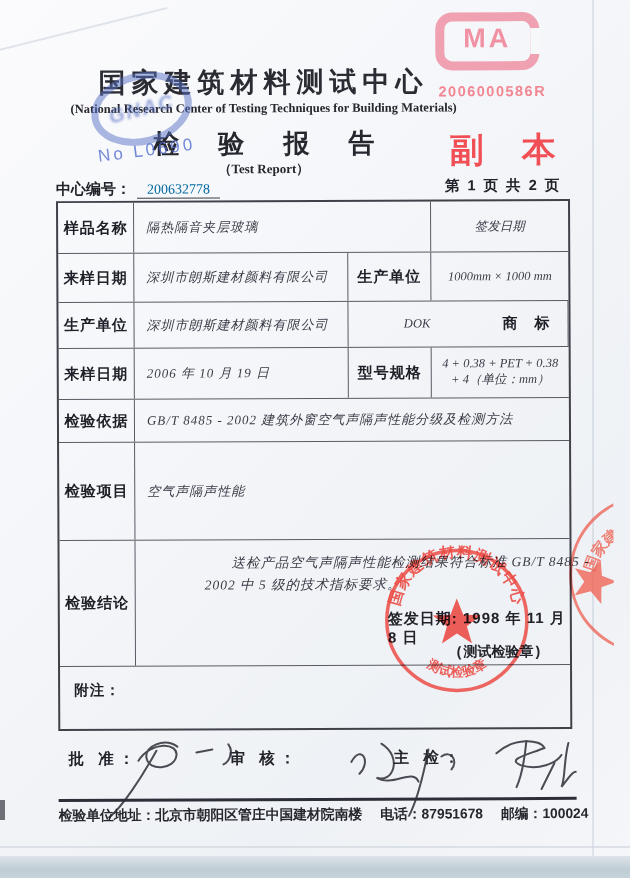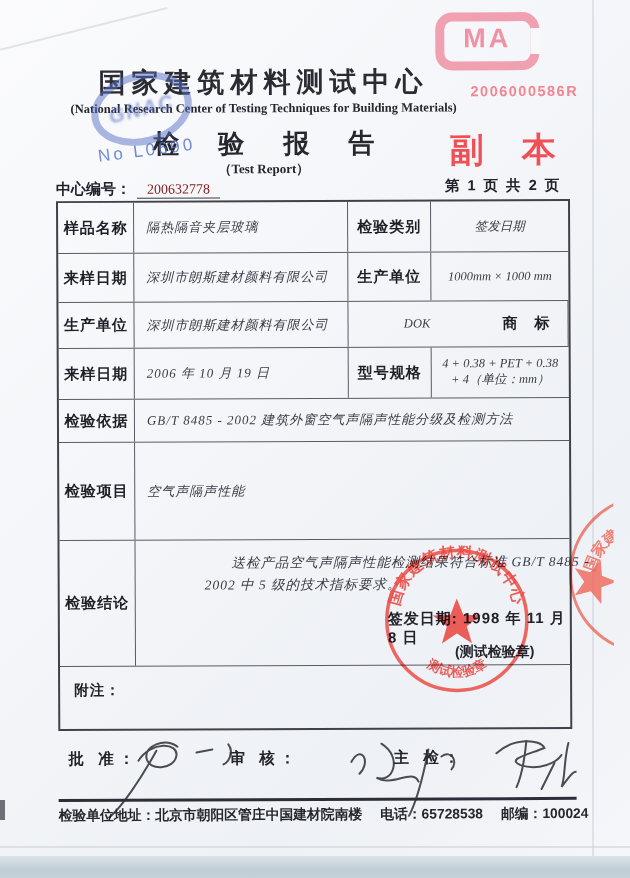--- a/index.html
+++ b/index.html
@@ -40,38 +40,38 @@
     font-size:26px; font-weight:bold; letter-spacing:16px; text-indent:16px; color:#26262e;
   }
   .report-en {
     position:absolute; left:60px; top:160px; width:410px; text-align:center;
     font-family:"Liberation Serif","DejaVu Serif",serif;
     font-size:13px; font-weight:bold; color:#26262e;
   }
   .center-no { position:absolute; left:57px; top:179px; font-size:15px; font-weight:bold; color:#22222a; }
   .center-no .val {
     font-family:"Liberation Serif","DejaVu Serif",serif; font-weight:normal; font-size:14px;
-    border-bottom:1.5px solid #3c3c44; padding:0 10px 1px 10px; margin-left:6px; color:#7f1d1d;
+    border-bottom:1.5px solid #3c3c44; padding:0 10px 1px 10px; margin-left:6px; color:#0369a1;
   }
   .page-ind { position:absolute; left:446px; top:177px; font-size:14.5px; font-weight:bold; letter-spacing:2px; color:#22222a; }
 
   
   .cma { position:absolute; left:437px; top:13px; width:108px; height:62px; }
   .cma-box {
     position:absolute; left:0; top:0; width:104px; height:58px;
     border:9px solid rgba(238,128,148,.72); border-radius:17px;
   }
   .cma-gap { position:absolute; left:95px; top:16px; width:10px; height:26px; background:#f7f8fa; }
   .cma-ma {
     position:absolute; left:0; top:11px; width:104px; text-align:center;
     font-size:27px; font-weight:bold; letter-spacing:3px; color:rgba(238,118,140,.78);
   }
   .cma-no {
     position:absolute; left:440px; top:84px; font-size:14.5px; font-weight:bold;
-    letter-spacing:1.5px; color:rgba(242,118,132,.88);margin-left:32px;
+    letter-spacing:1.5px; color:rgba(242,118,132,.88);
   }
   .copy-mark { position:absolute; left:451px; top:128px; display:flex; gap:38px;
     font-size:34px; font-weight:bold; color:rgba(240,56,62,.88); }
   .blue-oval {
     position:absolute; left:92px; top:72px; width:102px; height:72px;
     border:7px solid rgba(88,114,198,.5); border-radius:50%; transform:rotate(-14deg);
     display:flex; align-items:center; justify-content:center;
   }
   .blue-oval span {
     font-style:italic; font-weight:bold; font-size:20px; letter-spacing:2px;
@@ -102,21 +102,21 @@
   .c-span { flex:1; padding-left:12px; font-family:"Liberation Serif","DejaVu Serif",serif;
     font-style:italic; font-size:13px; color:#3a3a46; letter-spacing:1px; }
   .c-note { flex:1; align-items:flex-start; padding:14px 0 0 14px;
     font-size:14.5px; font-weight:bold; letter-spacing:1px; color:#22222a; }
   .concl-text {
     position:absolute; left:145px; top:12px; width:400px;
     font-family:"Liberation Serif","DejaVu Serif",serif; font-style:italic;
     font-size:13.5px; line-height:1.65; color:#3a3a46; text-indent:2em; letter-spacing:1px;
   }
   .sign-date { position:absolute; left:328px; top:70px; font-size:15px; font-weight:bold; letter-spacing:1px; color:#22222a; }
-  .seal-note { position:absolute; left:395px; top:104px; font-size:14px; font-weight:bold; color:#22222a; }
+  .seal-note { position:absolute; left:395px; top:104px; font-size:14px; font-weight:bold; color:#22222a;font-family:Liberation Mono, monospace; }
 
   
   .test-seal { position:absolute; left:381px; top:546px; width:150px; height:150px;
     mix-blend-mode:multiply; opacity:.92; }
   .edge-seal-wrap { position:absolute; left:542px; top:490px; width:71px; height:172px; overflow:hidden;
     mix-blend-mode:multiply; opacity:.9; }
 
   
   .sig-label { position:absolute; font-size:15.5px; font-weight:bold; letter-spacing:5px; color:#22222a; }
   .lbl-approve { left:67px; top:748px; }
@@ -163,21 +163,20 @@
 
   <div class="blue-oval">
     <span>GNAC</span>
   </div>
   <div class="blue-serial">No L0690</div>
 
   <div class="tbl">
     <div class="row r1">
       <div class="cell c-label cb">样品名称</div>
       <div class="cell c-val cb">隔热隔音夹层玻璃</div>
-      <div class="cell c-label2 cb">检验类别</div>
       <div class="cell c-val2">签发日期</div>
     </div>
     <div class="row r2">
       <div class="cell c-label cb">来样日期</div>
       <div class="cell c-val cb">深圳市朗斯建材颜料有限公司</div>
       <div class="cell c-label2 cb">生产单位</div>
       <div class="cell c-val2">1000mm × 1000 mm</div>
     </div>
     <div class="row r3">
       <div class="cell c-label cb">生产单位</div>
@@ -262,17 +261,17 @@
       <path d="M440,32 C458,16 484,18 488,27 C470,34 450,38 464,44 C482,50 500,42 505,34"></path>
       <path d="M470,20 C468,40 465,55 460,66"></path>
       <path d="M498,42 C493,52 489,60 485,68"></path>
       <path d="M512,22 C507,42 509,56 505,66 C514,54 518,48 522,52"></path>
     </g>
   </svg>
 
   <div class="foot-rule"></div>
   <div class="footer">
     <span>检验单位地址：北京市朝阳区管庄中国建材院南楼</span>
-    <span>电话：65728538</span>
+    <span>电话：87951678</span>
     <span>邮编：100024</span>
   </div>
 
 </div>
 
 </body></html>

